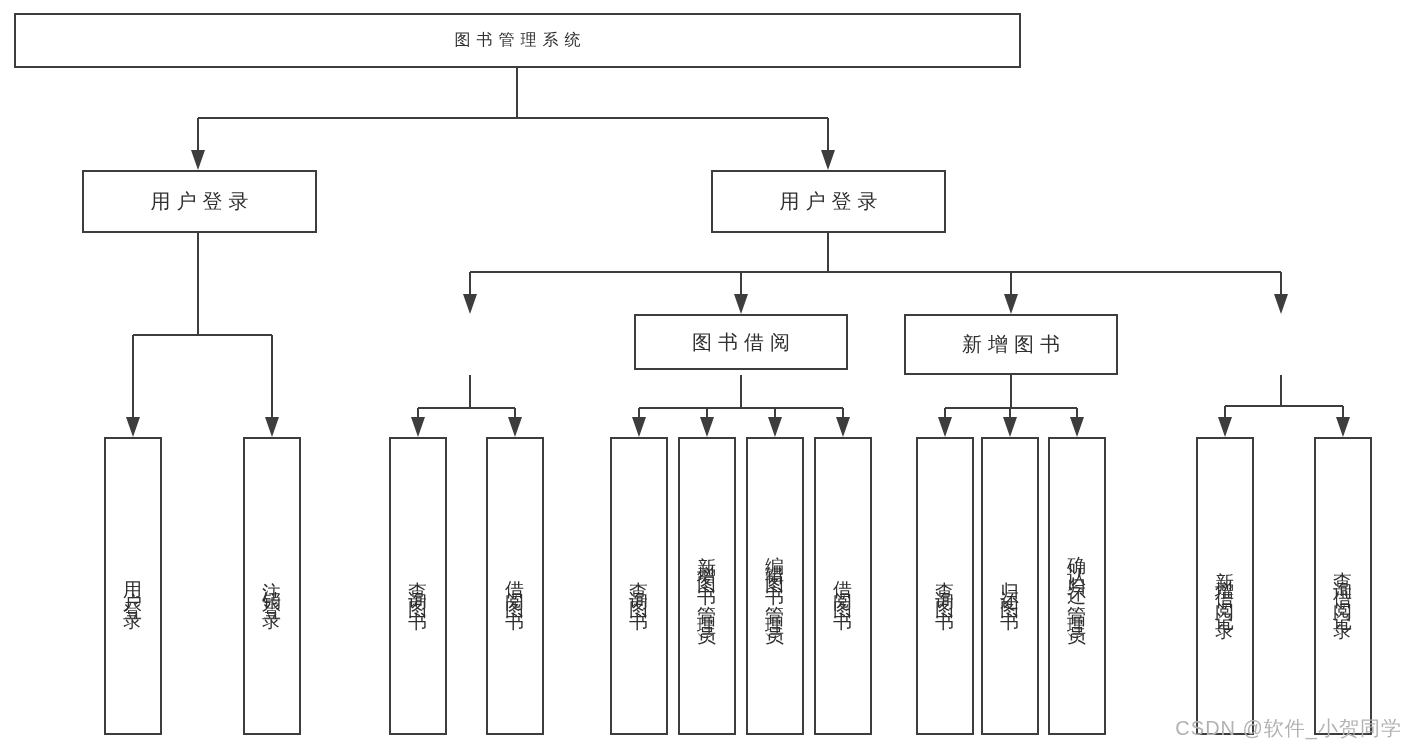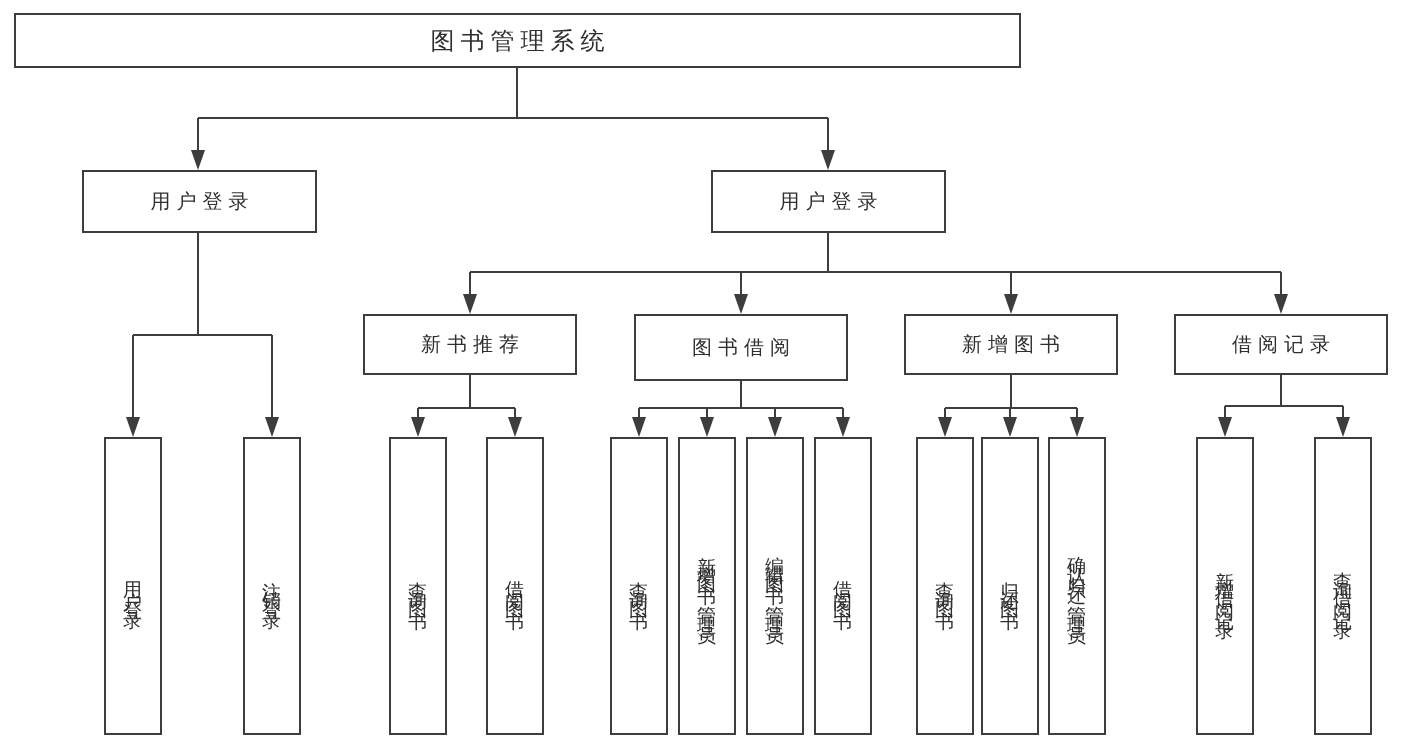--- a/index.html
+++ b/index.html
@@ -31,21 +31,21 @@
     align-items: center;
     justify-content: center;
     color: var(--text, #2f2f2f);
   }
   .node.h span {
     font-size: 20px;
     letter-spacing: 6px;
     text-indent: 6px;
     white-space: nowrap;
   }
-  .node.root span { font-size: 24px; text-align: right; }
+  .node.root span { font-size: 16px; text-align: right; }
   .node.v {
     top: 437px;
     width: 58px;
     height: 298px;
   }
   .node.v .vtext {
     writing-mode: vertical-rl;
     text-orientation: mixed;
     font-size: 19px;
     letter-spacing: 10px;
@@ -91,31 +91,25 @@
     <span>图书管理系统</span>
   </div>
 
   <div class="node h" style="left:82px;top:170px;width:235px;height:63px">
     <span>用户登录</span>
   </div>
   <div class="node h" style="left:711px;top:170px;width:235px;height:63px">
     <span>用户登录</span>
   </div>
 
-  <div class="node h" style="left:363px;top:314px;width:214px;height:61px">
-    <span>新书推荐</span>
-  </div>
-  <div class="node h" style="left:634px;top:314px;width:214px;height:67px">
+  <div class="node h" style="left:634px;top:314px;width:214px;height:56px">
     <span>图书借阅</span>
   </div>
   <div class="node h" style="left:904px;top:314px;width:214px;height:61px">
     <span>新增图书</span>
-  </div>
-  <div class="node h" style="left:1174px;top:314px;width:214px;height:61px">
-    <span>借阅记录</span>
   </div>
 
   <div class="node v" style="left:104px">
     <span class="vtext">用户登录</span>
   </div>
   <div class="node v" style="left:243px">
     <span class="vtext">注销登录</span>
   </div>
 
   <div class="node v" style="left:389px">
@@ -148,14 +142,15 @@
     <span class="vtext">确认归还（管理员）</span>
   </div>
 
   <div class="node v" style="left:1196px">
     <span class="vtext">新增借阅记录</span>
   </div>
   <div class="node v" style="left:1314px">
     <span class="vtext">查询借阅记录</span>
   </div>
 
+  <div id="watermark">CSDN @软件_小贺同学</div>
 
 </div>
 
 </body></html>

